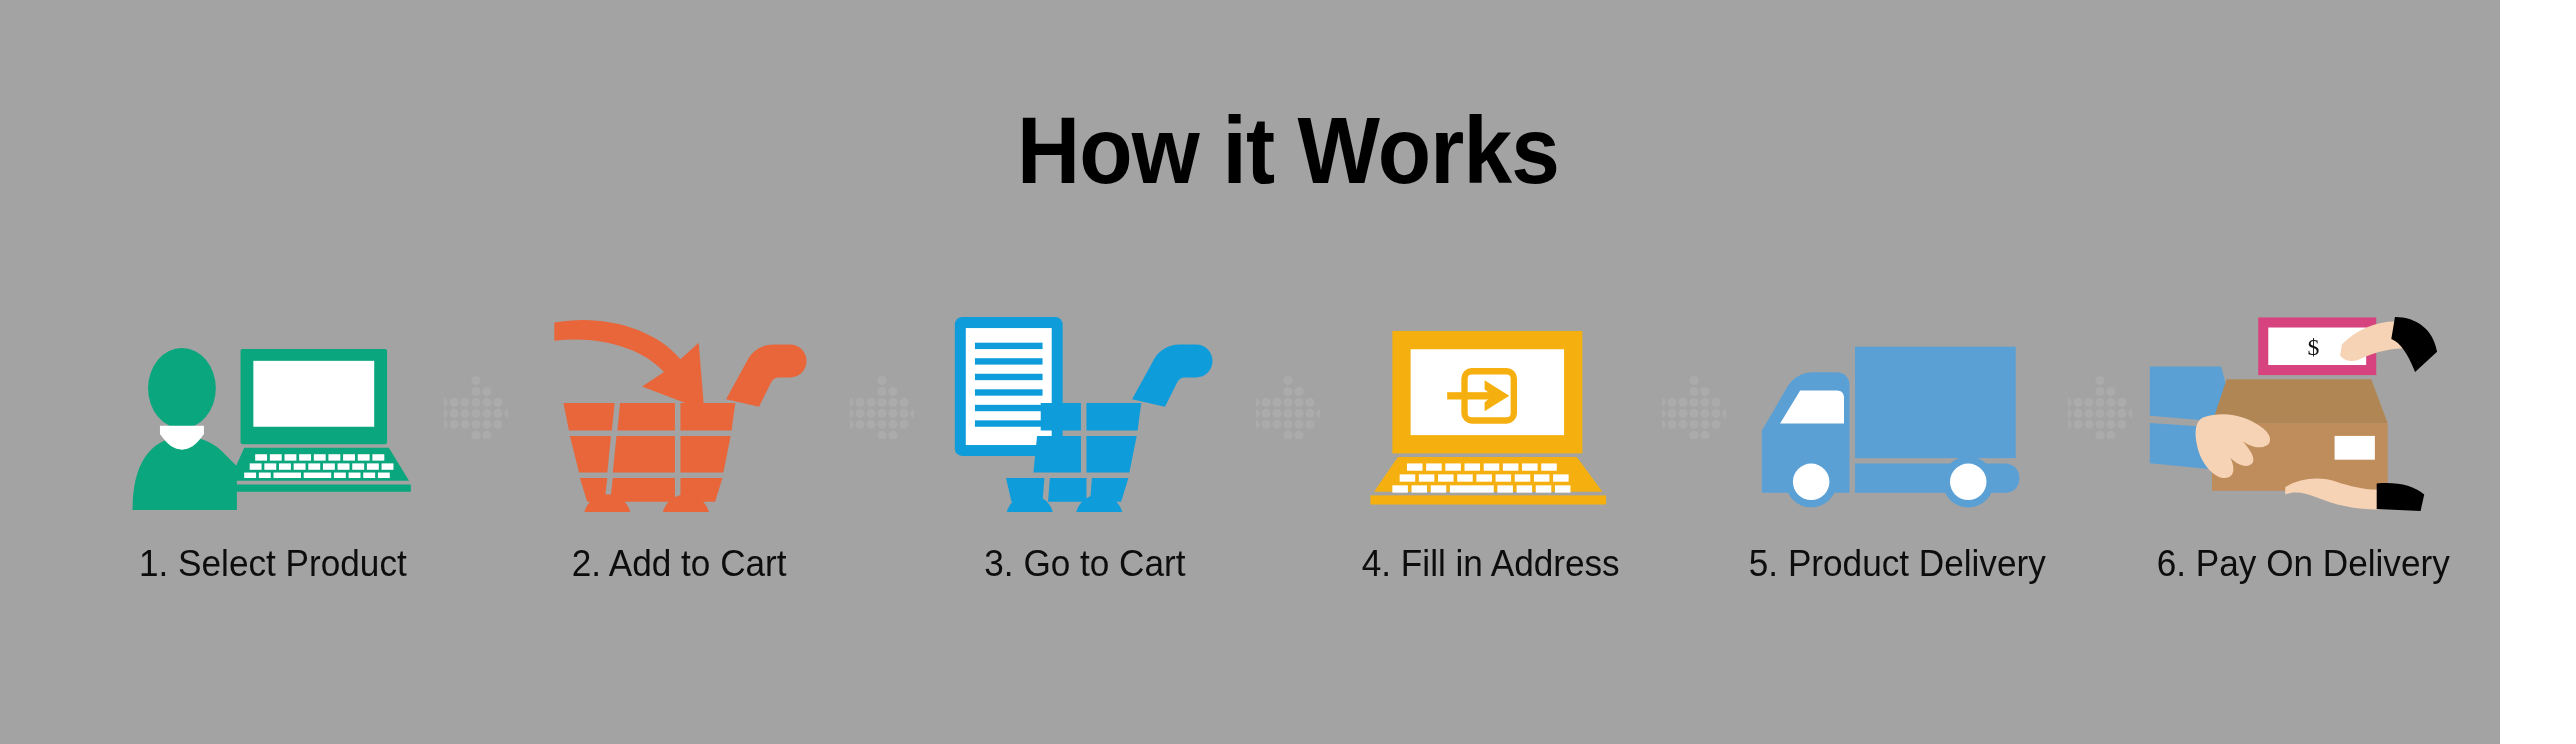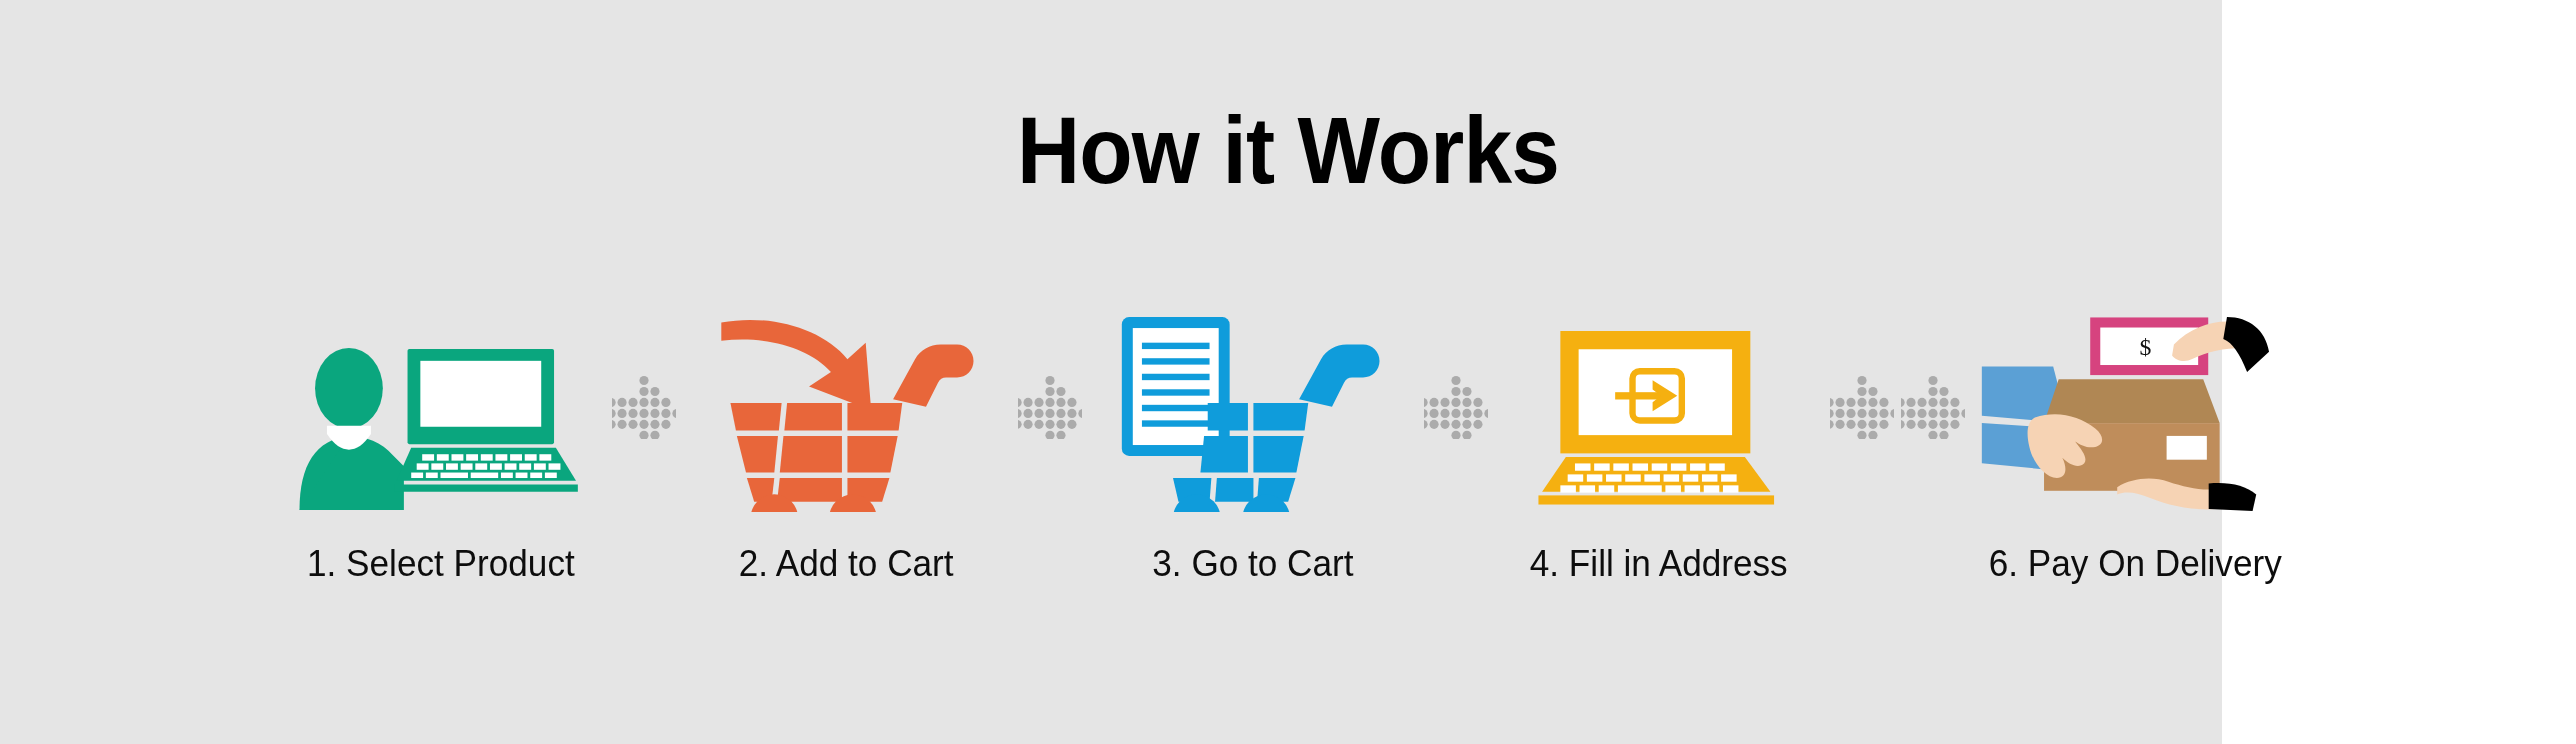--- a/index.html
+++ b/index.html
@@ -1,21 +1,21 @@
 <!DOCTYPE html>
 <html style="font-size:14.6px"><head>
 <meta charset="utf-8">
 <style>
   html,body{margin:0;padding:0;}
   body{
     width:2576px;height:745px;background:#ffffff;
     font-family:"Liberation Sans",sans-serif;
     overflow:hidden;
   }
-  .page{position:relative;width:2222px;height:745px;background:#e5e5e5;}
+  .page{position:relative;width:2500px;height:745px;background:#a3a3a3;}
 
   .title{
     position:absolute;left:0;top:101px;width:2576px;
     text-align:center;
     font-family:"Liberation Sans",sans-serif;
     font-weight:700;
     font-size:95px;
     letter-spacing:-0.9px;
     color:#000000;
     line-height:1.05;
@@ -327,20 +327,37 @@
           <circle cx="35" cy="54" r="5"></circle>
             <circle cx="47" cy="54" r="5"></circle>
             <circle cx="59" cy="54" r="5"></circle>
           <circle cx="35" cy="66" r="5"></circle>
             <circle cx="47" cy="66" r="5"></circle>
           <circle cx="35" cy="78" r="5"></circle>
         </g>
       </svg>
     </div>
 
+    <div class="step">
+      <div class="icon-wrap">
+        <svg width="274" height="169" viewBox="0 0 300 185">
+          <g fill="#5ba0d5">
+            <rect x="104" y="4" width="176" height="122"></rect>
+            <path d="M104 132 L268 132 C278 132 284 139 284 148 C284 157 278 164 268 164 L104 164 Z"></path>
+            <path d="M2 96 L30 48 C36 38 46 32 58 32 L84 32 C92 32 98 38 98 46 L98 164 L2 164 Z"></path>
+            <path d="M44 52 L84 52 C89 52 92 55 92 60 L92 88 L22 88 Z" fill="#ffffff"></path>
+          </g>
+          <circle cx="56" cy="152" r="28" fill="#5ba0d5"></circle>
+          <circle cx="56" cy="152" r="20" fill="#ffffff"></circle>
+          <circle cx="228" cy="152" r="28" fill="#5ba0d5"></circle>
+          <circle cx="228" cy="152" r="20" fill="#ffffff"></circle>
+        </svg>
+      </div>
+      <div class="step-label">5. Product Delivery</div>
+    </div>
 
     <div class="sep">
       <svg width="64" height="64" viewBox="0 0 70 70">
         <g fill="#ababab">
           <circle cx="35" cy="6" r="5"></circle>
           <circle cx="35" cy="18" r="5"></circle>
             <circle cx="47" cy="18" r="5"></circle>
           <circle cx="-1" cy="30" r="5"></circle>
             <circle cx="11" cy="30" r="5"></circle>
             <circle cx="23" cy="30" r="5"></circle>

